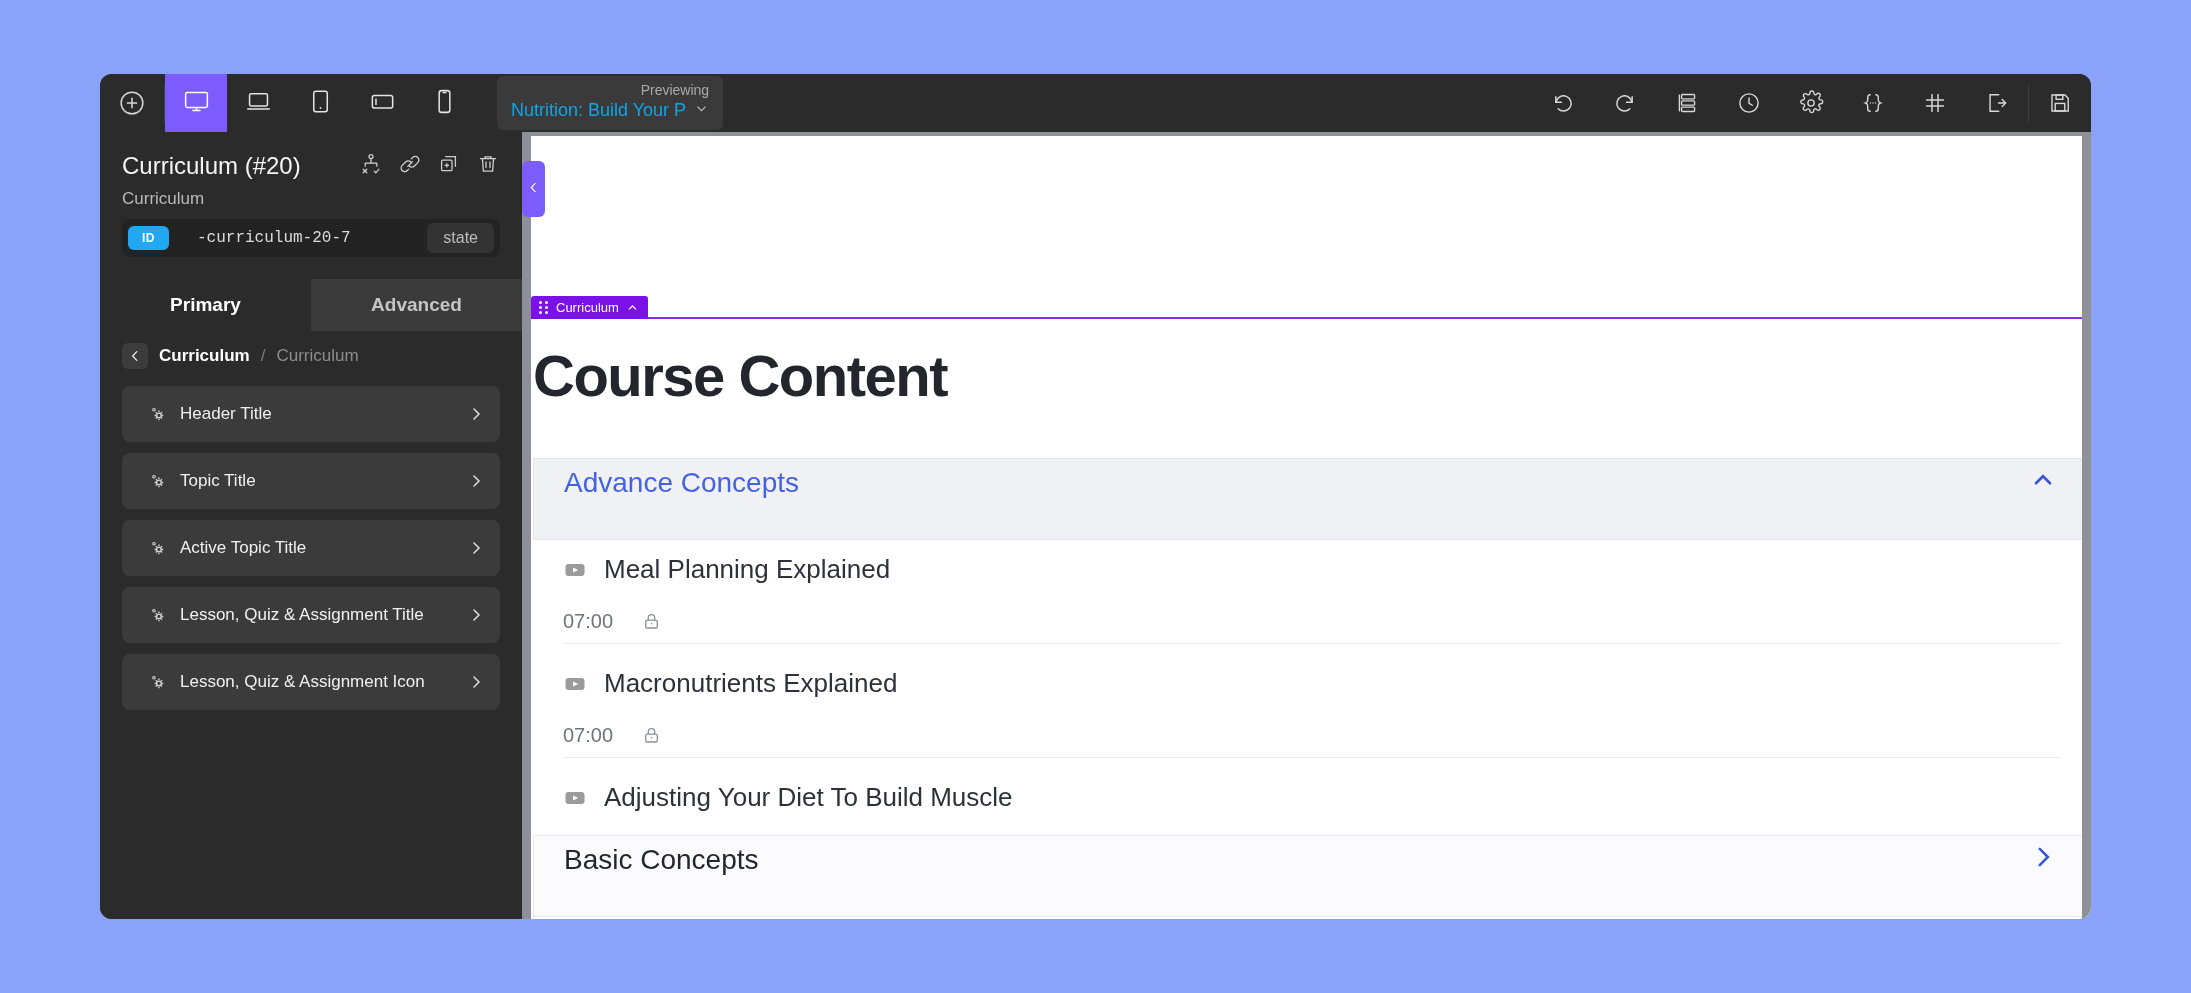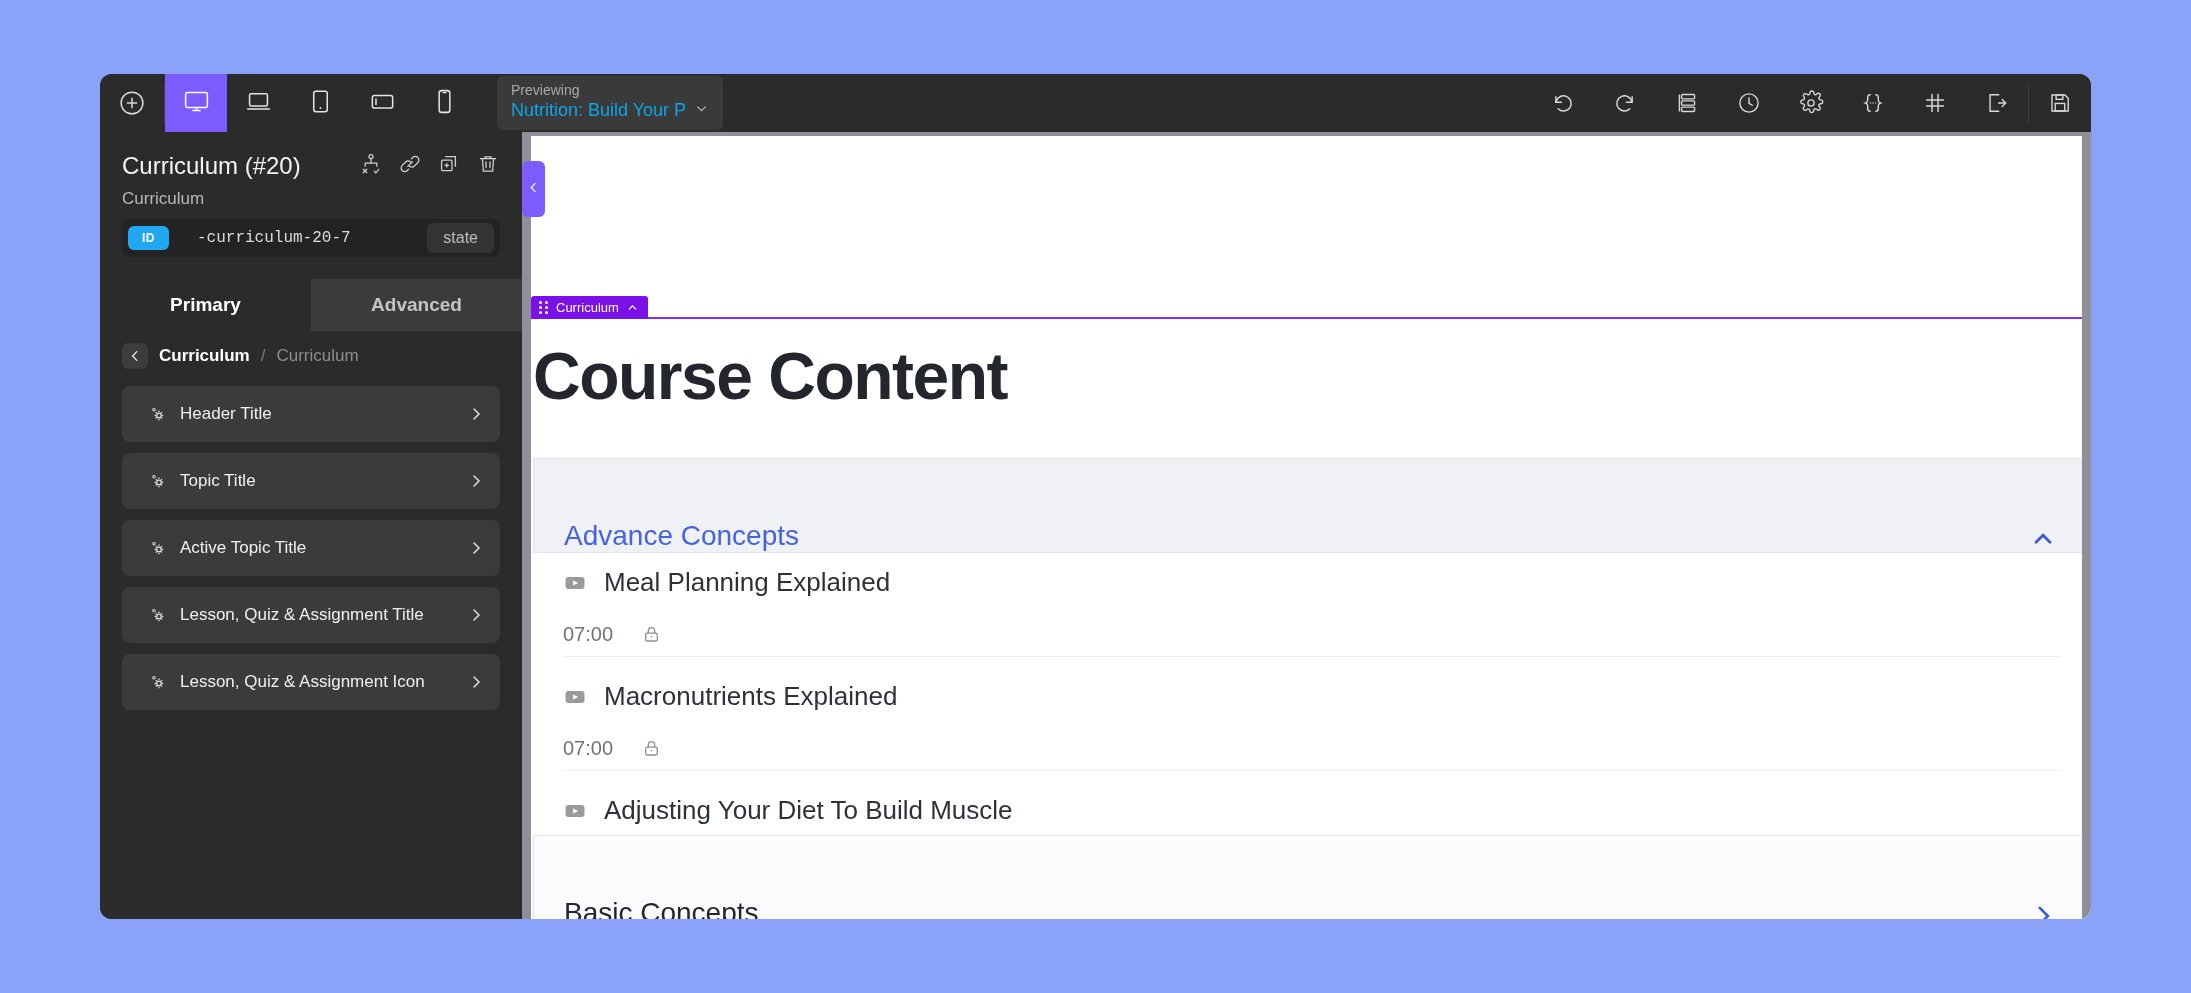--- a/index.html
+++ b/index.html
@@ -42,21 +42,21 @@
   .device-btn.active { background: #7C5CFC; color: #ffffff; }
 
   #preview-chip {
     align-self: center;
     margin-left: 22px;
     background: #3a3a3a;
     border-radius: 6px;
     padding: 6px 14px 8px 14px;
     min-width: 222px;
     cursor: pointer;
-    display: flex; flex-direction: column;
+    display: flex; flex-direction: column; align-items: flex-end;
   }
   #preview-chip .pv-label { font-size: 14px; color: #a9a9a9; line-height: 17px; }
   #preview-chip .pv-row { display: flex; align-items: center; gap: 8px; }
   #preview-chip .pv-value { font-size: 18px; color: #0ea5e9; line-height: 23px;
     max-width: 190px; overflow: hidden; white-space: nowrap; }
 
   .tb-right {
     margin-left: auto; display: flex; align-items: stretch;
   }
   .tb-right .tb-btn { width: 62px; }
@@ -179,32 +179,32 @@
   }
   #curriculum-badge .dots {
     display: grid; grid-template-columns: 3px 3px; grid-gap: 2px 3px;
   }
   #curriculum-badge .dots i { width: 3px; height: 3px; background: #fff; border-radius: 50%; display: block; }
   #curriculum-badge .bd-label { font-size: 13px; color: #ffffff; }
   #curriculum-badge .bd-chev { color: #ffffff; display: flex; align-items: center; }
 
   #page-title {
     position: absolute; left: 2px; top: 22px;
-    font-size: 66px; line-height: 70px;
+    font-size: 58px; line-height: 70px;
     font-weight: bold; color: #23262c;
     letter-spacing: -1.5px;
     text-align: center;
   }
 
   .accordion {
     position: absolute; left: 2px; width: 1558px;
   }
   .acc-head {
-    height: 95px; display: flex; align-items: flex-end;
-    padding: 0 34px 0 30px; cursor: pointer;
+    height: 82px; display: flex; align-items: flex-start;
+    padding: 8px 34px 0 30px; cursor: pointer;
   }
   .acc-head.expanded { background: #eff1f5; border: 1px solid #e2e5ec; }
   .acc-head.collapsed { background: #fbfbfd; border: 1px solid #e6e6ee; }
   .acc-title { font-size: 28px; }
   .acc-title.blue { color: #4563E0; }
   .acc-title.dark { color: #23262c; }
   .acc-chev { margin-left: auto; color: #3B55D9; display: flex; align-items: center; }
 
   .acc-body { background: #ffffff; padding: 0 0 10px 0; }
   .lesson {

